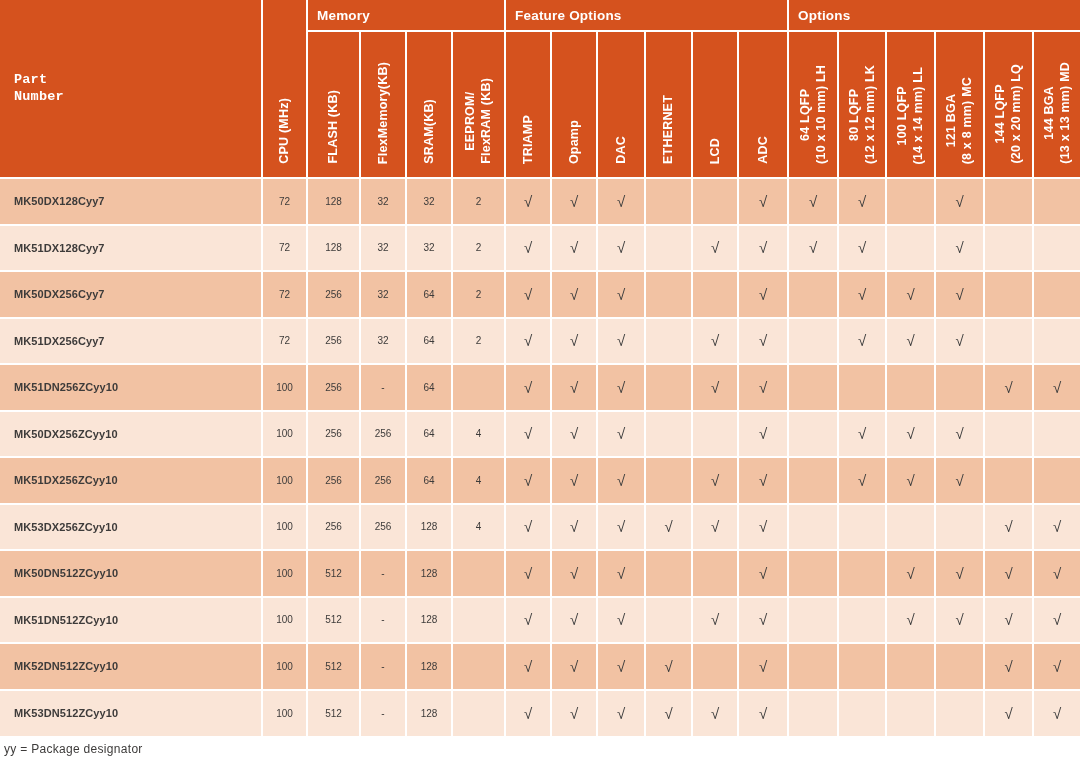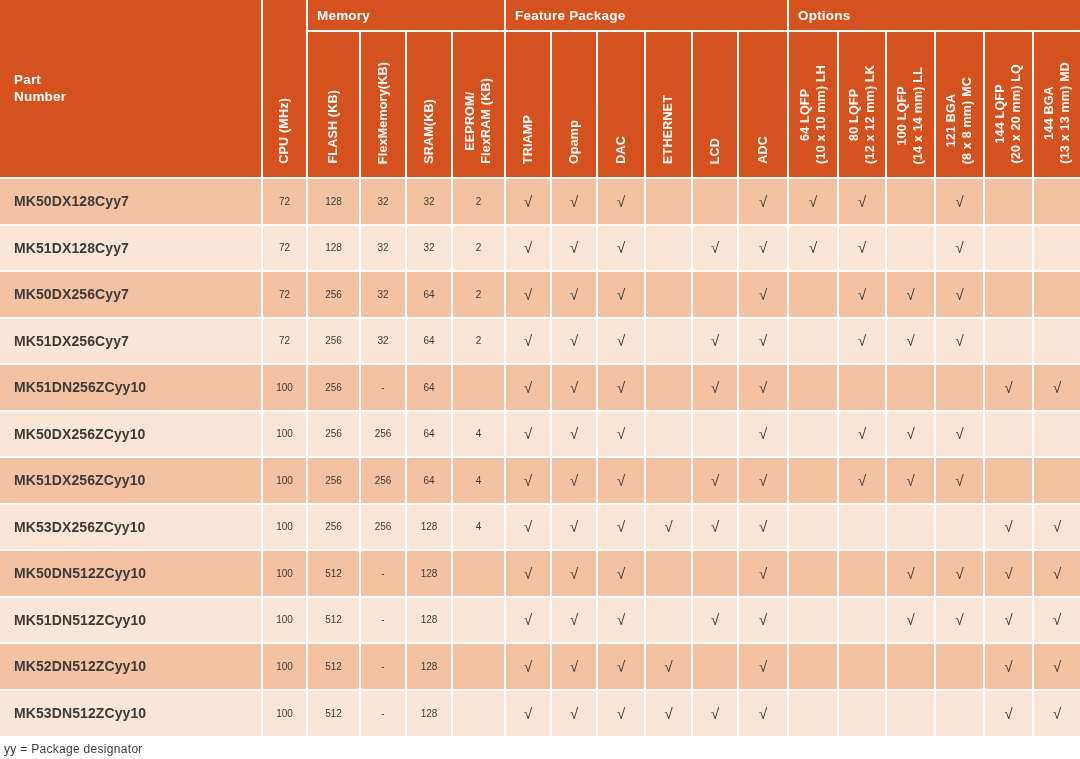--- a/index.html
+++ b/index.html
@@ -31,20 +31,21 @@
     letter-spacing: 0.2px;
   }
   .corner-th {
     text-align: left;
     vertical-align: middle;
     padding-left: 14px;
     font-size: 13.5px;
     line-height: 1.25;
     white-space: pre-line;
     letter-spacing: 0.2px;
+    font-family: Liberation Mono, monospace;
   }
   .vth {
     vertical-align: bottom;
     text-align: center;
     height: 147px;
     padding-bottom: 9px;
   }
   .vth .vtext {
     display: inline-block;
     writing-mode: vertical-rl;
@@ -54,21 +55,21 @@
     line-height: 1.3;
     letter-spacing: 0.2px;
   }
   tbody tr { height: 46.5px; }
   tbody tr:nth-child(odd)  td { background: var(--row_dark,  #F2C2A3); }
   tbody tr:nth-child(even) td { background: var(--row_light, #FAE5D7); }
   td.part {
     text-align: left;
     padding-left: 14px;
     font-weight: bold;
-    font-size: 14px;
+    font-size: 11px;
     color: var(--body_text, #3D3B3A);
     letter-spacing: 0.1px;
   }
   td.num {
     text-align: center;
     font-size: 10px;
     color: var(--body_text, #3D3B3A);
   }
   td.check {
     text-align: center;
@@ -105,21 +106,21 @@
       <col style="width:49px">
       <col style="width:49px">
       <col style="width:47px">
   </colgroup>
   <thead>
     <tr>
       <th rowspan="2" class="corner-th">Part
 Number</th>
       <th rowspan="2" class="vth"><div class="vtext">CPU (MHz)</div></th>
       <th colspan="4" class="group-th">Memory</th>
-      <th colspan="6" class="group-th">Feature Package</th>
+      <th colspan="6" class="group-th">Feature Options</th>
       <th colspan="6" class="group-th">Options</th>
     </tr>
     <tr>
       <th class="vth"><div class="vtext">FLASH (KB)</div></th>
       <th class="vth"><div class="vtext">FlexMemory(KB)</div></th>
       <th class="vth"><div class="vtext">SRAM(KB)</div></th>
       <th class="vth"><div class="vtext">EEPROM/
 FlexRAM (KB)</div></th>
       <th class="vth"><div class="vtext">TRIAMP</div></th>
       <th class="vth"><div class="vtext">Opamp</div></th>

